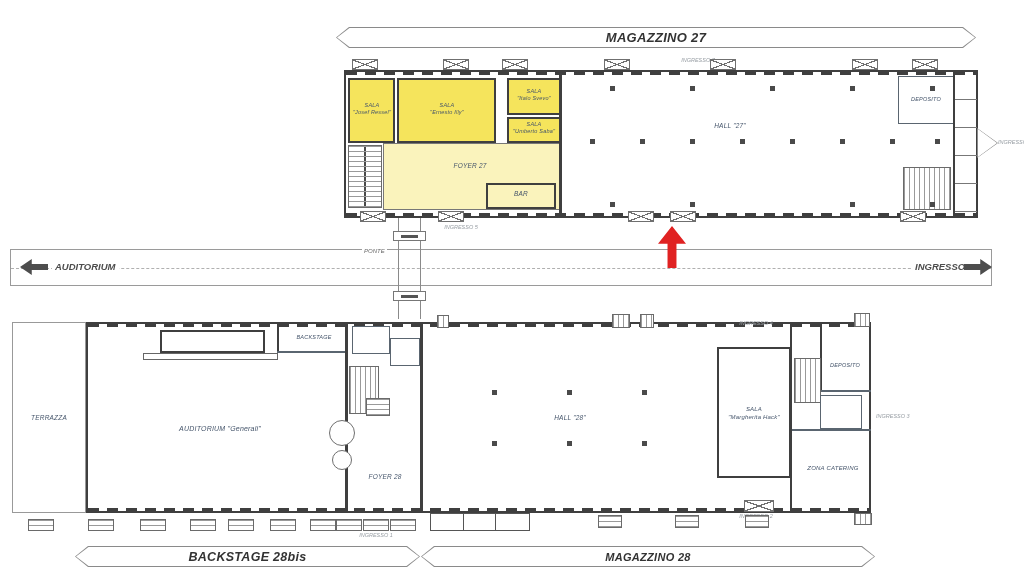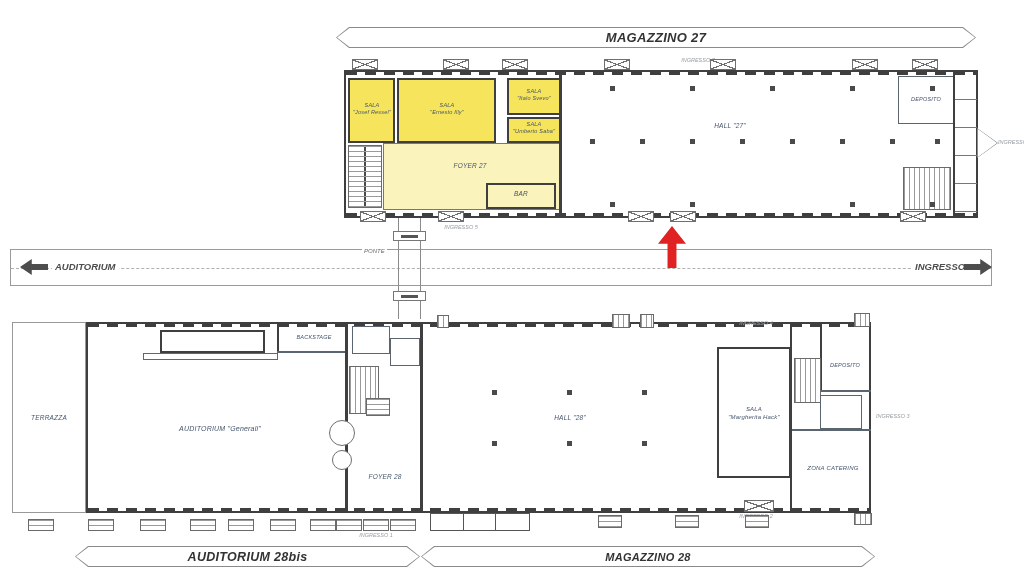--- a/index.html
+++ b/index.html
@@ -185,21 +185,21 @@
   <div class="ing" style="left:731px;top:513px;width:50px">INGRESSO 2</div>
   <div class="ing" style="left:350px;top:532px;width:52px">INGRESSO 1</div>
   <div class="xbox" style="left:744px;top:500px;width:30px;height:12px"></div>
 
   <div class="abs" style="left:430px;top:513px;width:100px;height:18px;border:1.5px solid #555;background:linear-gradient(#555,#555) 33% 0/1px 100% no-repeat,linear-gradient(#555,#555) 66% 0/1px 100% no-repeat"></div>
 
   <div class="banner" style="left:75px;top:546px;width:345px;height:21px">
     <div class="bshape">
         <div class="binner"></div>
       </div>
-    <div class="btext" style="font-size:12.5px">AUDITORIUM 28bis</div>
+    <div class="btext" style="font-size:12.5px">BACKSTAGE 28bis</div>
   </div>
   <div class="banner" style="left:421px;top:546px;width:454px;height:21px">
     <div class="bshape">
         <div class="binner"></div>
       </div>
     <div class="btext" style="font-size:11px">MAGAZZINO 28</div>
   </div>
 
 <div class="coldot" style="left: 610px; top: 86px; width: 5px; height: 5px;"></div>
     <div class="coldot" style="left: 690px; top: 86px; width: 5px; height: 5px;"></div>

